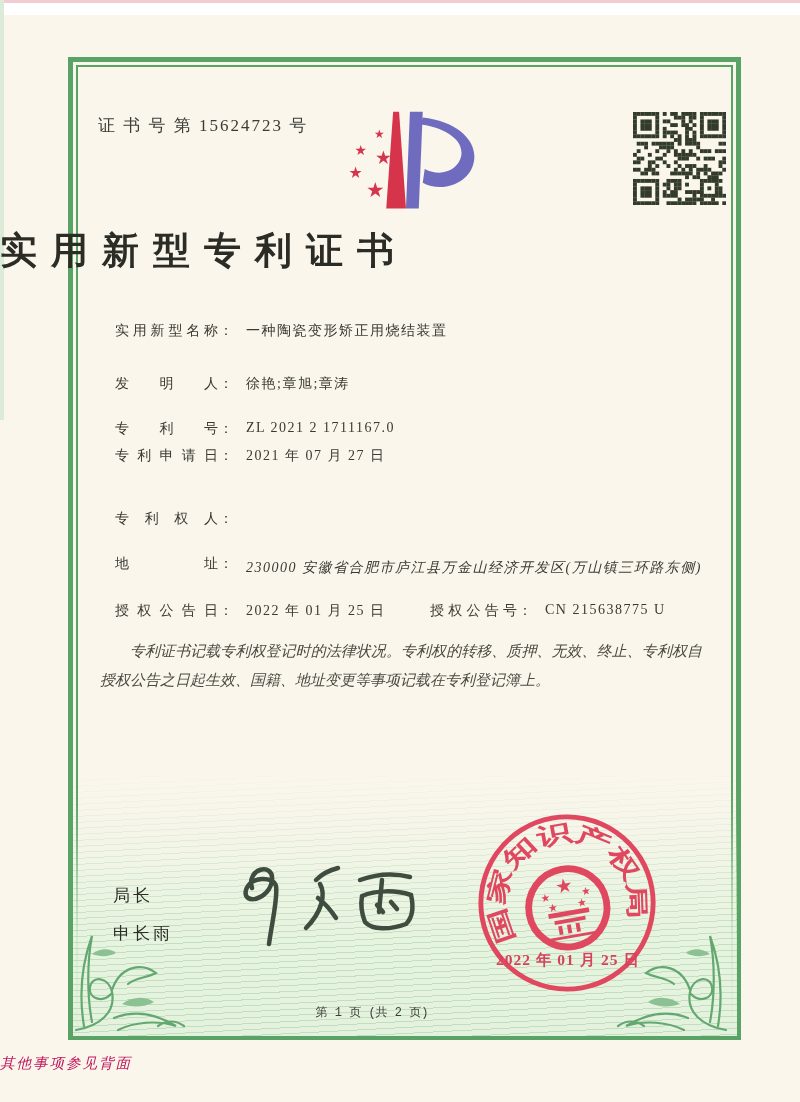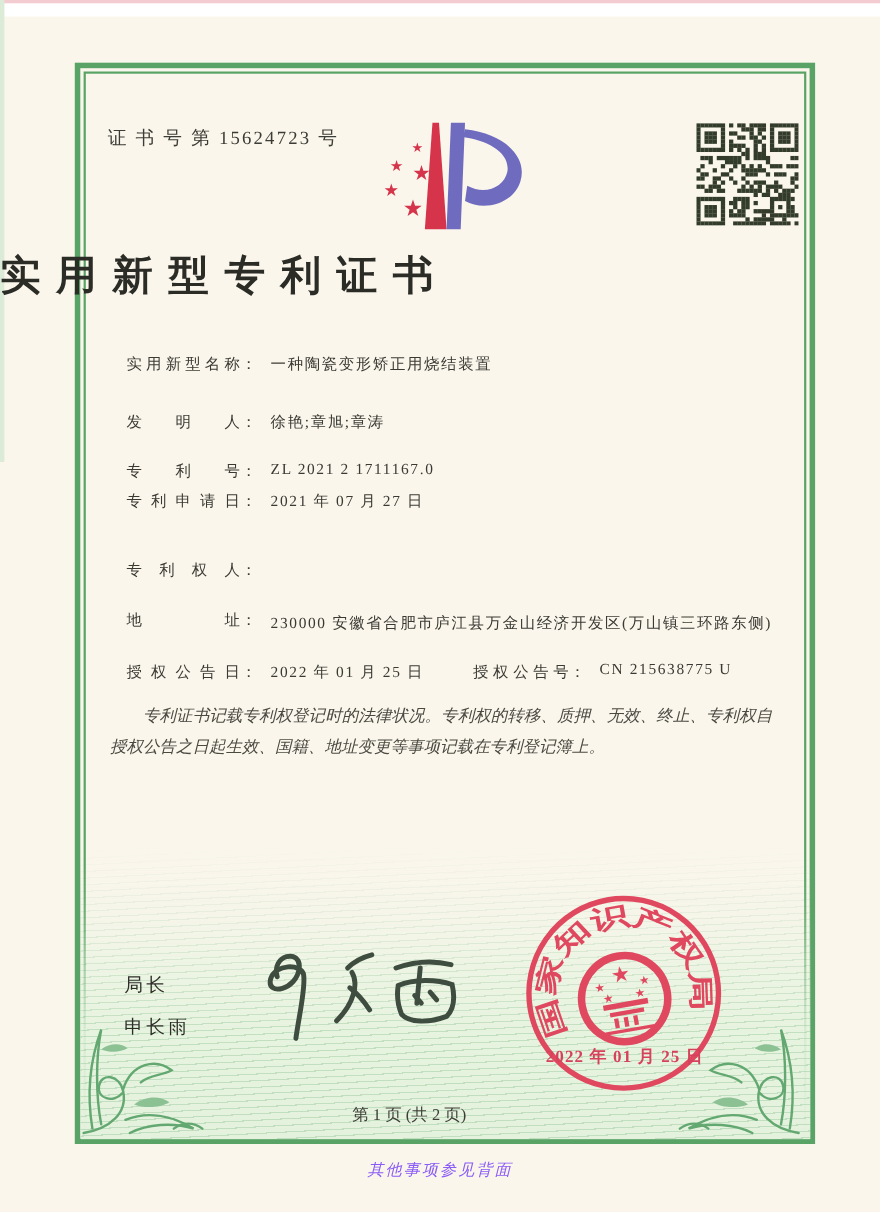--- a/index.html
+++ b/index.html
@@ -25,40 +25,40 @@
   .title{position:absolute;left:0;top:226px;width:800px;text-align:left;
          font-size:37px;font-weight:600;letter-spacing:14px;color:#2c2c27;}
 
   .logo{position:absolute;left:330px;top:108px;width:148px;height:110px;}
   .qr{position:absolute;left:633px;top:112px;width:93px;height:93px;}
 
   .field-row{position:absolute;left:115px;font-size:14px;color:#3a3a33;letter-spacing:1px;display:flex;align-items:flex-start;}
   .f-label{display:inline-block;width:104px;text-align:justify;text-align-last:justify;}
   .f-colon{display:inline-block;}
   .f-value{display:inline-block;margin-left:12px;letter-spacing:1.5px;}
-  .f-value.addr{width:468px;line-height:25px;}
+  .f-value.addr{width:468px;line-height:25px;font-style:italic;}
   .grant-no-group{position:absolute;left:315px;top:0;display:flex;}
   .grant-no-group .f-label{width:88px;}
 
   .body-text{position:absolute;left:100px;top:637px;width:602px;font-size:15px;line-height:29px;
              color:#4b4a41;font-style:italic;text-align:justify;}
   .body-text p{margin:0;text-indent:2em;}
 
   .signer{position:absolute;left:113px;font-family:"Liberation Sans","DejaVu Sans",sans-serif;
           font-size:17px;letter-spacing:3px;color:#2d2d28;}
   .signer.t1{top:884px;} .signer.t2{top:922px;}
   .signature{position:absolute;left:222px;top:850px;width:215px;height:108px;}
 
   .seal{position:absolute;left:474px;top:810px;width:186px;height:186px;}
   .seal-date{position:absolute;left:470px;top:950px;width:196px;text-align:center;
              font-size:15.5px;letter-spacing:1px;color:#d6425c;font-weight:600;z-index:5;}
 
-  .page-info{position:absolute;left:0;top:1004px;width:744px;text-align:center;font-size:15px;color:#3e3e37;}
-  .back-note{position:absolute;left:0;top:1054px;width:800px;text-align:center;font-size:14.5px;
-             font-style:italic;color:#8b5cf6;letter-spacing:2px;}
+  .page-info{position:absolute;left:0;top:1004px;width:744px;text-align:center;font-size:12px;color:#3e3e37;font-family:Liberation Mono, monospace;}
+  .back-note{position:absolute;left:0;top:1054px;width:800px;font-size:14.5px;
+             font-style:italic;color:#be185d;letter-spacing:2px;}
 
   .ornament{position:absolute;width:128px;height:112px;}
   .orn-left{left:62px;top:926px;}
   .orn-right{left:612px;top:926px;transform:scaleX(-1);}
 </style>
 </head>
 <body>
 
 <div class="page">
   <div class="top-strip"></div>

